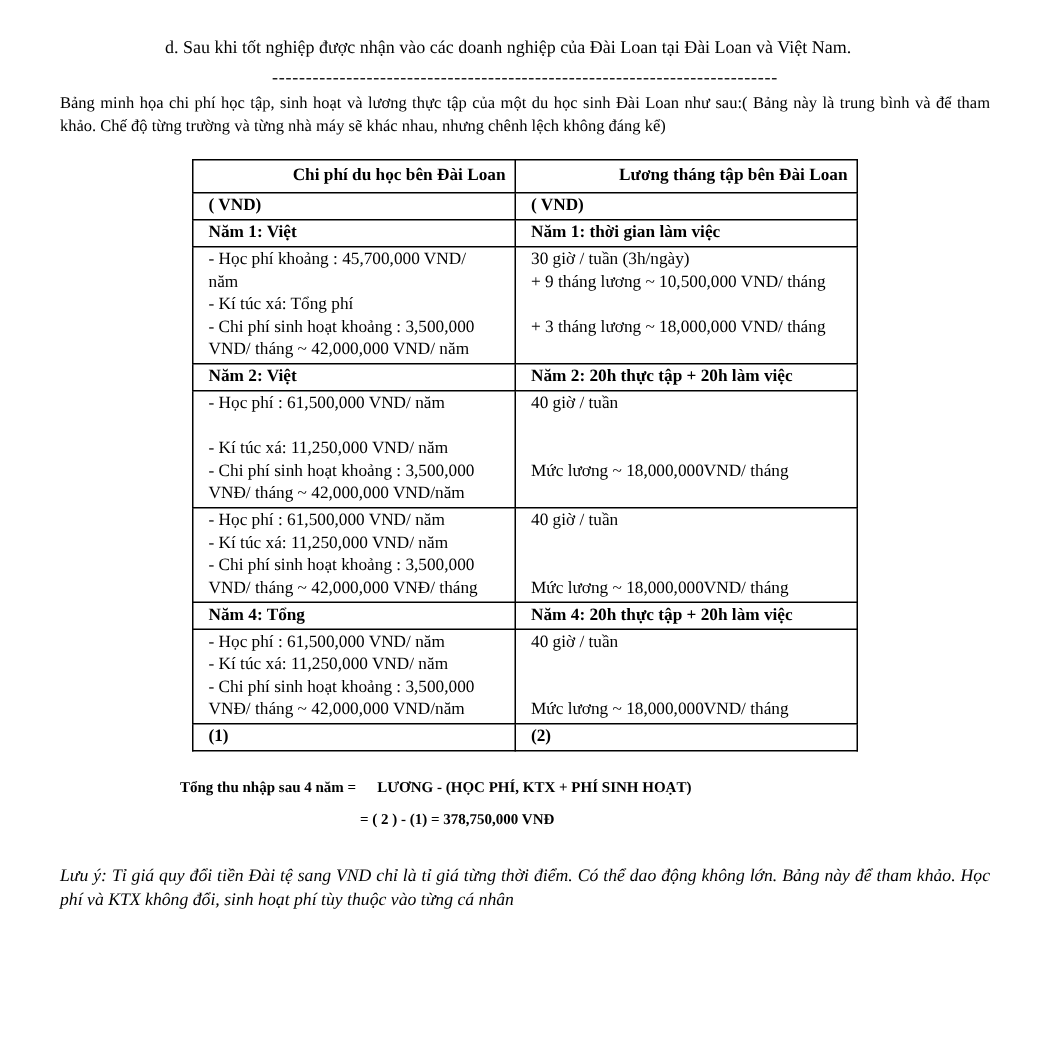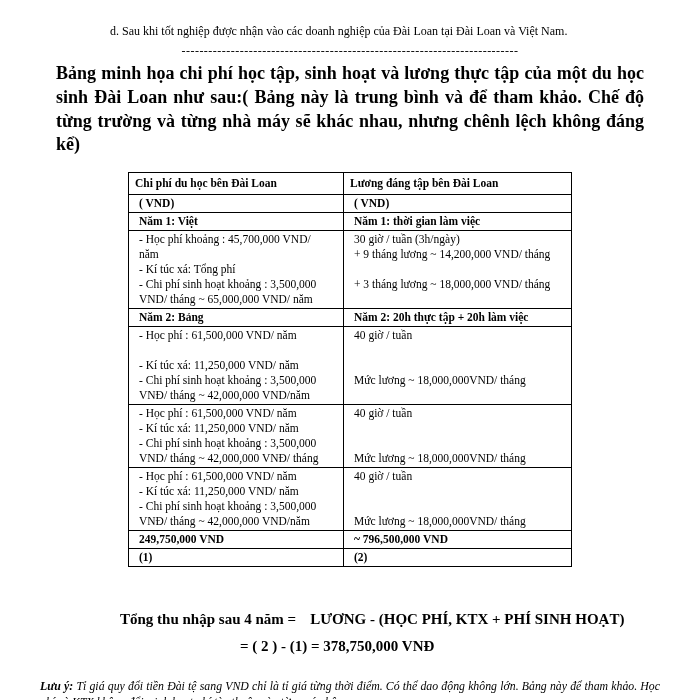--- a/index.html
+++ b/index.html
@@ -7,83 +7,83 @@
   body {
     width: 700px; height: 700px;
     background: #fff; color: #000;
     font-family: "Liberation Serif", "DejaVu Serif", serif;
     overflow: hidden;
   }
   .page { width: 700px; height: 700px; padding: 24px 40px 0; }
 
   .item-d { margin: 0 0 0 70px; font-size: 12px; }
   .divider { margin: 5px 0 3px; text-align: center; font-size: 12px; letter-spacing: .5px; white-space: nowrap; }
-  .intro { margin: 2px 16px 0; font-weight: bold; font-size: 18px; line-height: 1.32; text-align: justify; }
+  .intro { margin: 2px 0 0; font-weight: normal; font-size: 11px; line-height: 1.32; text-align: justify; }
 
   .cost-table { border-collapse: collapse; margin: 15px auto 0; width: 443px; table-layout: fixed; }
   .cost-table td { border: 1px solid #000; vertical-align: top; padding: 1px 10px; font-size: 11.5px; line-height: 15px; }
   .col-left  { width: 215px; }
   .col-right { width: 228px; }
-  .th-cell { text-align: left; font-weight: bold; padding: 3px 6px !important; }
+  .th-cell { text-align: right; font-weight: bold; padding: 3px 6px !important; }
   .bold { font-weight: bold; }
   .t-line { min-height: 15px; }
 
-  .summary { margin-top: 44px; font-size: 15px; font-weight: bold; }
+  .summary { margin-top: 19px; font-size: 10px; font-weight: bold; }
   .sum1 { margin: 0 0 0 80px; }
   .sum1 .formula { margin-left: 14px; }
   .sum2 { margin: 10px 0 0 200px; }
 
   .note { margin: 23px 0 0; font-size: 11.8px; font-style: italic; line-height: 1.38; text-align: justify; }
-  .note-label { font-weight: bold; }
+  .note-label { font-weight: normal; }
 </style>
 </head>
 <body>
 
 <div class="page">
 
   <p class="item-d">d.   Sau khi tốt nghiệp được nhận vào các doanh nghiệp của Đài Loan tại Đài Loan và Việt Nam.</p>
   <p class="divider">---------------------------------------------------------------------------</p>
   <p class="intro">Bảng minh họa chi phí học tập, sinh hoạt và lương thực tập của một du học sinh Đài Loan như sau:( Bảng này là trung bình và để tham khảo. Chế độ từng trường và từng nhà máy sẽ khác nhau, nhưng chênh lệch không đáng kể)</p>
 
   <table class="cost-table">
     <colgroup>
       <col class="col-left">
         <col class="col-right">
     </colgroup>
     <tbody>
       <tr>
         <td class="th-cell">Chi phí du học bên Đài Loan</td>
-        <td class="th-cell">Lương đáng tập bên Đài Loan</td>
+        <td class="th-cell">Lương tháng tập bên Đài Loan</td>
       </tr>
       <tr>
         <td class="bold">( VND)</td>
         <td class="bold">( VND)</td>
       </tr>
 
       <tr>
         <td class="bold">Năm 1: Việt</td>
         <td class="bold">Năm 1: thời gian làm việc</td>
       </tr>
       <tr>
         <td>
           <div class="t-line">- Học phí khoảng : 45,700,000  VND/ năm</div>
           <div class="t-line">- Kí túc xá: Tổng phí</div>
           <div class="t-line">- Chi phí sinh hoạt khoảng :  3,500,000</div>
-          <div class="t-line">VND/ tháng ~ 65,000,000 VND/ năm</div>
+          <div class="t-line">VND/ tháng ~ 42,000,000 VND/ năm</div>
         </td>
         <td>
           <div class="t-line">30 giờ / tuần (3h/ngày)</div>
-          <div class="t-line">+ 9 tháng lương ~ 14,200,000 VND/ tháng</div>
+          <div class="t-line">+ 9 tháng lương ~ 10,500,000 VND/ tháng</div>
           <div class="t-line"></div>
           <div class="t-line">+ 3 tháng lương ~  18,000,000 VND/ tháng</div>
         </td>
       </tr>
 
       <tr>
-        <td class="bold">Năm 2: Bảng</td>
+        <td class="bold">Năm 2: Việt</td>
         <td class="bold">Năm 2: 20h thực tập + 20h làm việc</td>
       </tr>
       <tr>
         <td>
           <div class="t-line">- Học phí : 61,500,000  VND/ năm</div>
           <div class="t-line"></div>
           <div class="t-line">- Kí túc xá: 11,250,000  VND/ năm</div>
           <div class="t-line">- Chi phí sinh hoạt khoảng :  3,500,000</div>
           <div class="t-line">VNĐ/ tháng ~ 42,000,000 VND/năm</div>
         </td>
@@ -104,38 +104,38 @@
         </td>
         <td>
           <div class="t-line">40 giờ / tuần</div>
           <div class="t-line"></div>
           <div class="t-line"></div>
           <div class="t-line">Mức lương ~ 18,000,000VND/ tháng</div>
         </td>
       </tr>
 
       <tr>
+        <td class="bold">Năm 4: Tổng</td>
+        <td class="bold">Năm 4: 20h thực tập + 20h làm việc</td>
+      </tr>
+      <tr>
         <td>
           <div class="t-line">- Học phí : 61,500,000  VND/ năm</div>
           <div class="t-line">- Kí túc xá: 11,250,000  VND/ năm</div>
           <div class="t-line">- Chi phí sinh hoạt khoảng :  3,500,000</div>
           <div class="t-line">VNĐ/ tháng ~ 42,000,000 VND/năm</div>
         </td>
         <td>
           <div class="t-line">40 giờ / tuần</div>
           <div class="t-line"></div>
           <div class="t-line"></div>
           <div class="t-line">Mức lương ~ 18,000,000VND/ tháng</div>
         </td>
       </tr>
 
-      <tr>
-        <td class="bold">249,750,000 VND</td>
-        <td class="bold">~ 796,500,000 VND</td>
-      </tr>
       <tr>
         <td class="bold">(1)</td>
         <td class="bold">(2)</td>
       </tr>
     </tbody>
   </table>
 
   <div class="summary">
     <p class="sum1">
       <span>Tổng thu nhập sau 4 năm =</span><span class="formula">LƯƠNG - (HỌC PHÍ, KTX + PHÍ SINH HOẠT)</span>

